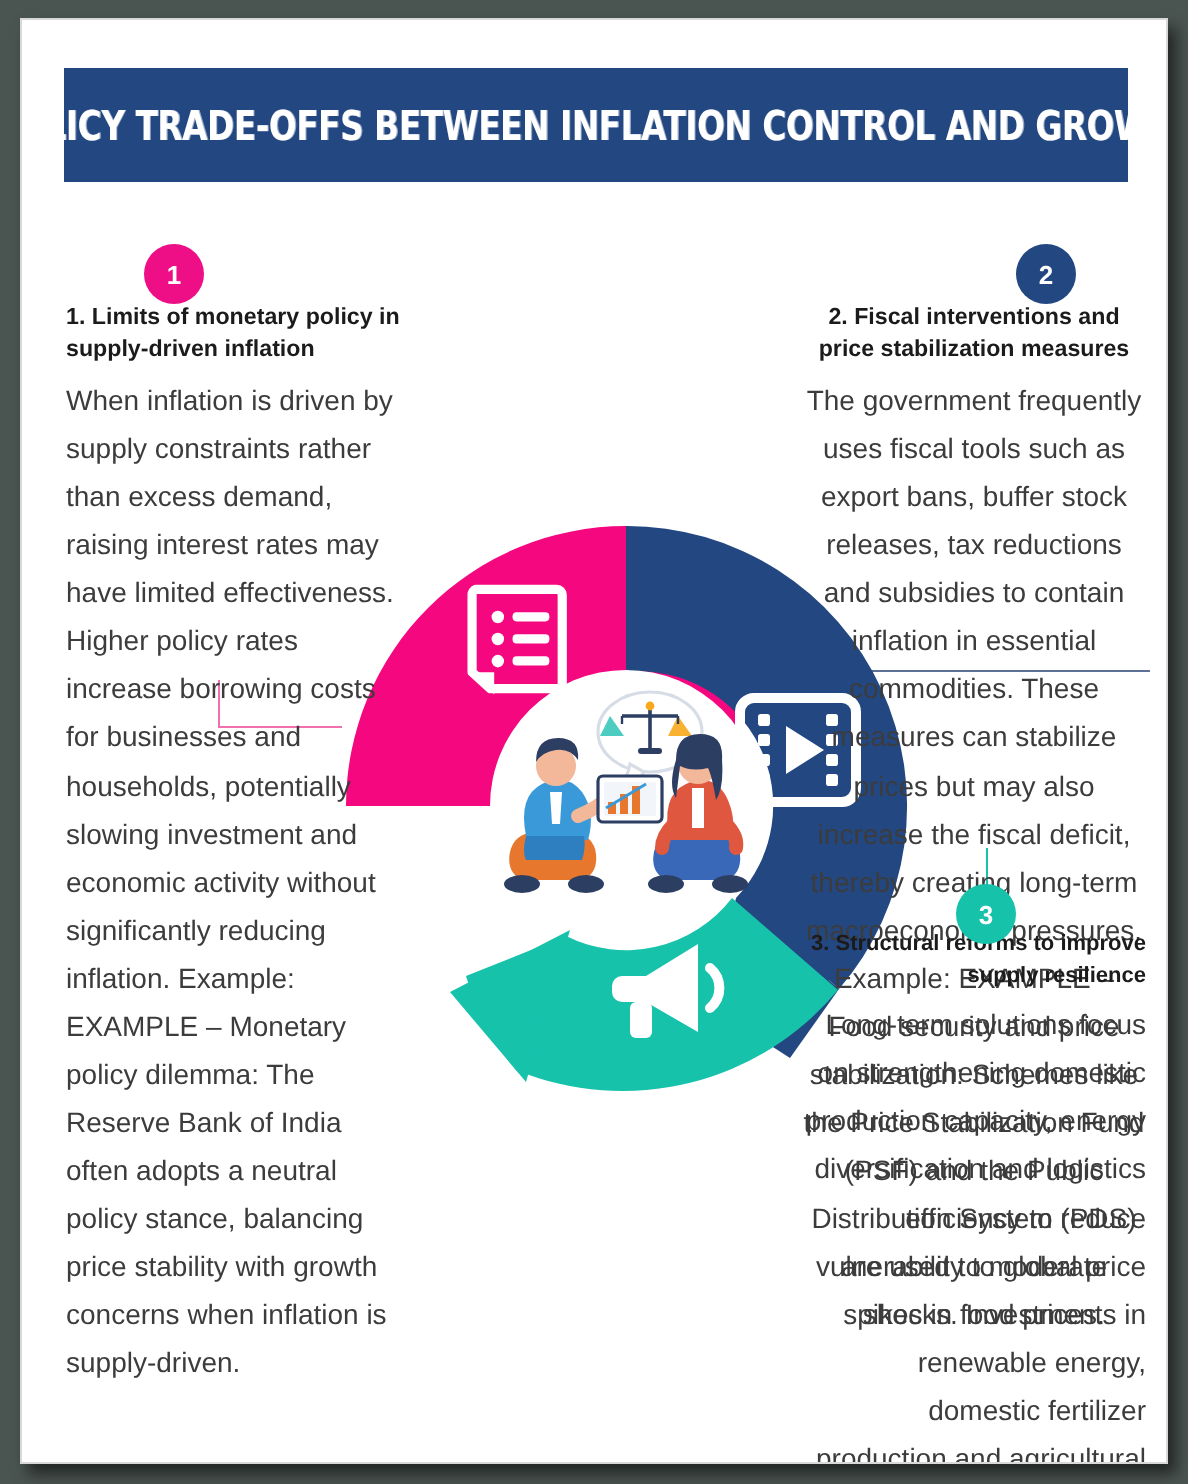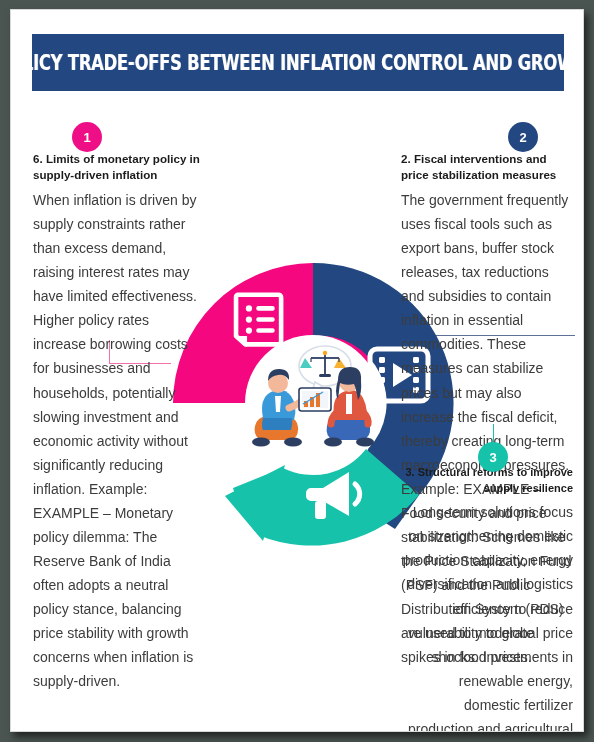--- a/index.html
+++ b/index.html
@@ -64,21 +64,21 @@
     color: #1b1b1b;
     margin-bottom: 4px;
   }
   .block p {
     font-family: "Liberation Sans", sans-serif;
     font-size: 14px;
     line-height: 1.72;
     color: #3c3c3c;
   }
   #block-1 { left: 22px; top: 141px; width: 172px; text-align: left; }
-  #block-2 { left: 390px; top: 141px; width: 172px; text-align: left; }
+  #block-2 { left: 390px; top: 141px; width: 172px; text-align: center; }
   #block-3 { left: 390px; top: 455px; width: 172px; text-align: right; }
   #block-3 h2 { font-size: 11px; }
 
   
   .conn { position: absolute; background: transparent; z-index: 6; }
   #conn-1 {
     left: 98px; top: 330px;
     width: 62px; height: 24px;
     border-left: 1.4px solid #f46fae;
     border-bottom: 1.4px solid #f46fae;
@@ -257,21 +257,21 @@
     <span>1</span>
   </div>
   <div class="badge" id="badge-2">
     <span>2</span>
   </div>
   <div class="badge" id="badge-3">
     <span>3</span>
   </div>
 
   <div class="block" id="block-1">
-    <h2>6. Limits of monetary policy in supply-driven inflation</h2>
+    <h2>1. Limits of monetary policy in supply-driven inflation</h2>
     <p>When inflation is driven by supply constraints rather than excess demand, raising interest rates may have limited effectiveness. Higher policy rates increase borrowing costs for businesses and households, potentially slowing investment and economic activity without significantly reducing inflation. Example: EXAMPLE – Monetary policy dilemma: The Reserve Bank of India often adopts a neutral policy stance, balancing price stability with growth concerns when inflation is supply-driven.</p>
   </div>
 
   <div class="block" id="block-2">
     <h2>2. Fiscal interventions and price stabilization measures</h2>
     <p>The government frequently uses fiscal tools such as export bans, buffer stock releases, tax reductions and subsidies to contain inflation in essential commodities. These measures can stabilize prices but may also increase the fiscal deficit, thereby creating long-term macroeconomic pressures. Example: EXAMPLE – Food security and price stabilization: Schemes like the Price Stabilization Fund (PSF) and the Public Distribution System (PDS) are used to moderate spikes in food prices.</p>
   </div>
 
   <div class="block" id="block-3">
     <h2>3. Structural reforms to improve supply resilience</h2>

